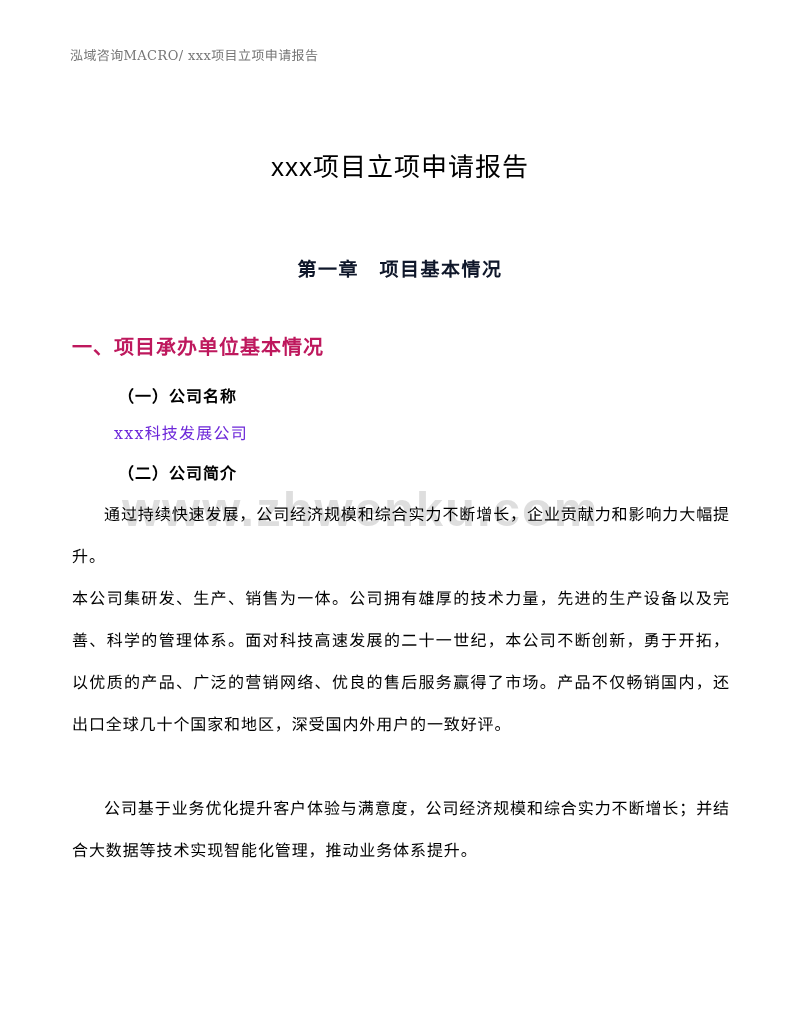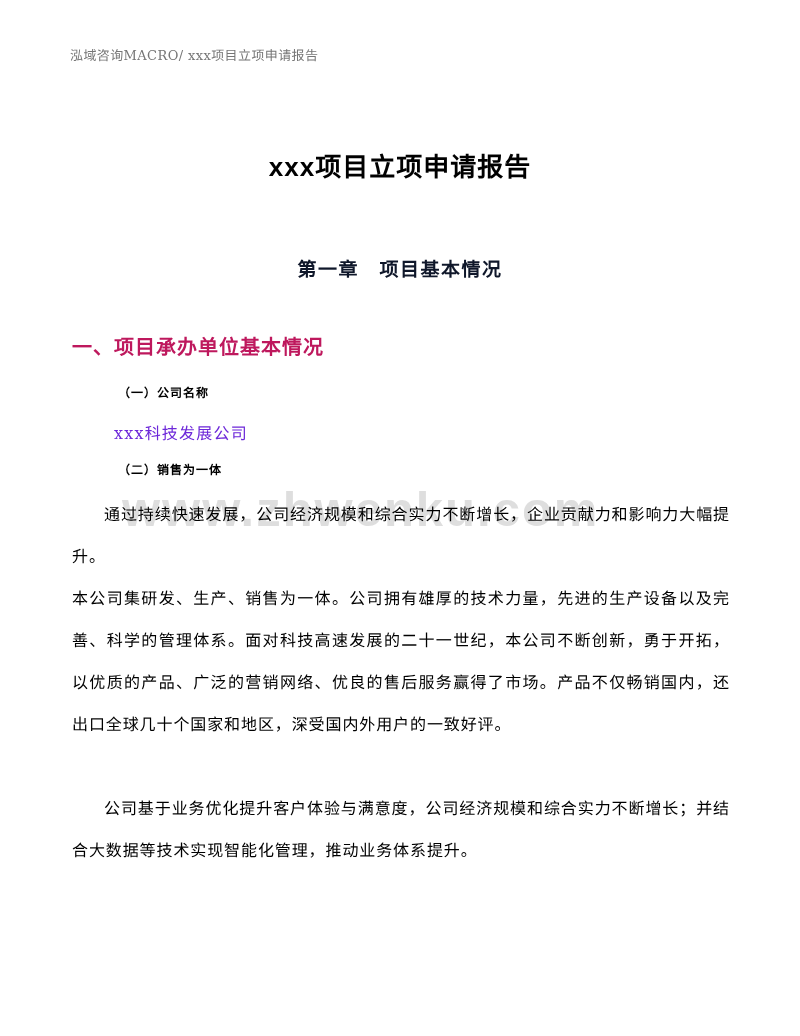--- a/index.html
+++ b/index.html
@@ -63,21 +63,21 @@
   }
 
   .doc-title {
     position: absolute;
     left: 0;
     top: 146px;
     width: 800px;
     text-align: center;
     font-family: "Liberation Sans", sans-serif;
     font-size: 26px;
-    font-weight: 700;
+    font-weight: 400;
     letter-spacing: 1px;
     color: #000000;
   }
 
   .chapter-title {
     position: absolute;
     left: 0;
     top: 254px;
     width: 800px;
     text-align: center;
@@ -97,21 +97,21 @@
     font-weight: 700;
     letter-spacing: 1px;
     color: #be185d;
     white-space: nowrap;
   }
 
   .subsection-title {
     position: absolute;
     left: 118px;
     font-family: Liberation Serif, serif;
-    font-size: 12px;
+    font-size: 16px;
     font-weight: 700;
     letter-spacing: 1px;
     color: #000000;
     white-space: nowrap;
   }
   .subsection-1 { top: 383px; }
   .subsection-2 { top: 460px; }
 
   .plain-line {
     position: absolute;
@@ -156,21 +156,21 @@
     <div class="doc-title">xxx项目立项申请报告</div>
 
     <div class="chapter-title">第一章　项目基本情况</div>
 
     <div class="section-title">一、项目承办单位基本情况</div>
 
     <div class="subsection-title subsection-1">（一）公司名称</div>
 
     <div class="plain-line">xxx科技发展公司</div>
 
-    <div class="subsection-title subsection-2">（二）销售为一体</div>
+    <div class="subsection-title subsection-2">（二）公司简介</div>
 
     <div class="body-block indent para-1">通过持续快速发展，公司经济规模和综合实力不断增长，企业贡献力和影响力大幅提升。</div>
 
     <div class="body-block para-2">本公司集研发、生产、销售为一体。公司拥有雄厚的技术力量，先进的生产设备以及完善、科学的管理体系。面对科技高速发展的二十一世纪，本公司不断创新，勇于开拓，以优质的产品、广泛的营销网络、优良的售后服务赢得了市场。产品不仅畅销国内，还出口全球几十个国家和地区，深受国内外用户的一致好评。</div>
 
     <div class="body-block indent para-3">公司基于业务优化提升客户体验与满意度，公司经济规模和综合实力不断增长；并结合大数据等技术实现智能化管理，推动业务体系提升。</div>
 
   </div>
 </div>
 

